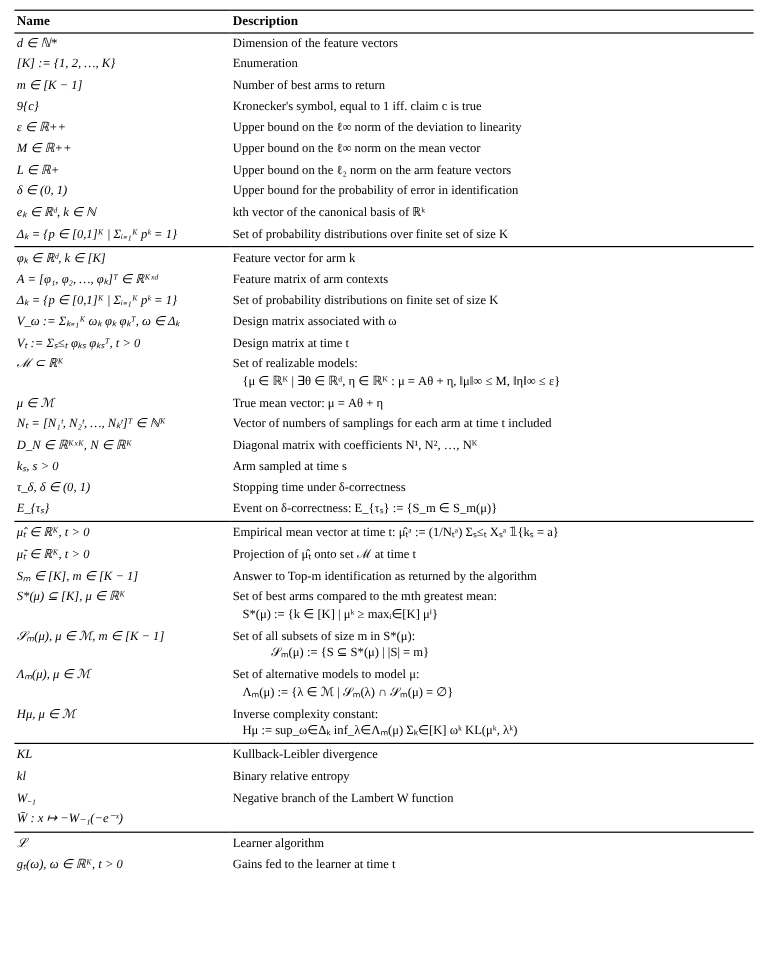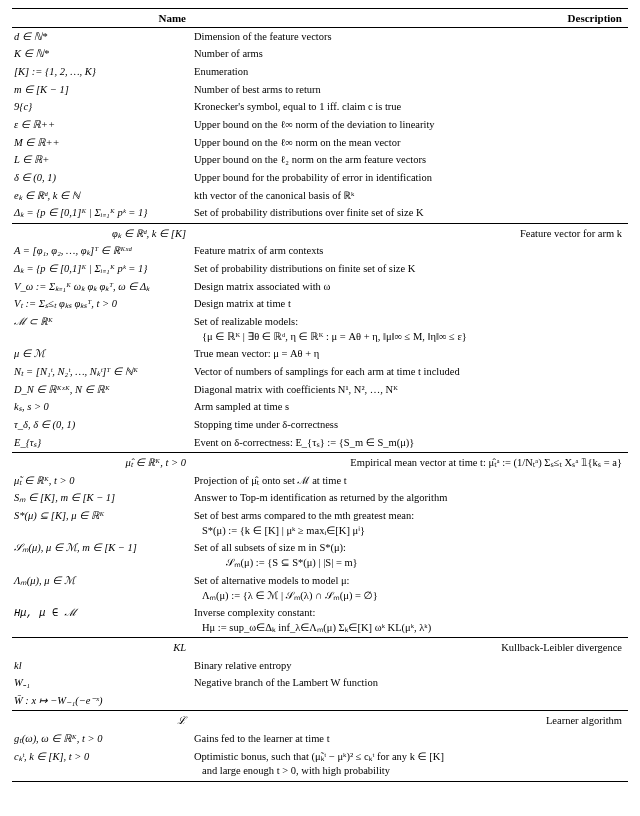--- a/index.html
+++ b/index.html
@@ -12,21 +12,21 @@
     }
     .table-container {
       width: 640px;
       padding: 8px 12px;
     }
     table {
       width: 100%;
       border-collapse: collapse;
     }
     th {
-      text-align: right;
+      text-align: left;
       font-weight: bold;
       padding: 3px 6px 3px 2px;
       border-top: 1.5px solid #000;
       border-bottom: 1px solid #000;
       font-size: 11px;
     }
     td {
       vertical-align: top;
       padding: 1.5px 6px 1.5px 2px;
       font-size: 10.5px;
@@ -37,21 +37,20 @@
       min-width: 180px;
       max-width: 220px;
       font-style: italic;
     }
     td:last-child {
       width: 100%;
     }
     .section-divider td {
       border-top: 1px solid #000;
       padding-top: 3px;
-      text-align: right;
     }
     .last-row td {
       border-bottom: 1.5px solid #000;
     }
   </style>
 </head>
 <body>
 
 <div class="table-container">
   <table>
@@ -60,24 +59,20 @@
         <th>Name</th>
         <th>Description</th>
       </tr>
     </thead>
     <tbody id="table-body">
     <tr>
           <td style="font-style: italic;">d ∈ ℕ*</td>
           <td>Dimension of the feature vectors</td>
         </tr>
         <tr>
-          <td style="font-style: italic;">K ∈ ℕ*</td>
-          <td>Number of arms</td>
-        </tr>
-        <tr>
           <td style="font-style: italic; margin-top: 36px;">[K] := {1, 2, …, K}</td>
           <td>Enumeration</td>
         </tr>
         <tr>
           <td style="font-style: italic; margin-top: 44px;">m ∈ [K − 1]</td>
           <td>Number of best arms to return</td>
         </tr>
         <tr>
           <td style="font-style: italic;">9{c}</td>
           <td>Kronecker's symbol, equal to 1 iff. claim c is true</td>
@@ -184,21 +179,21 @@
           </td>
         </tr>
         <tr>
           <td style="font-style: italic;">Λₘ(μ), μ ∈ ℳ</td>
           <td>
             <div>Set of alternative models to model μ:</div>
             <div style="padding-left: 8px;">Λₘ(μ) := {λ ∈ ℳ | 𝒮ₘ(λ) ∩ 𝒮ₘ(μ) = ∅}</div>
           </td>
         </tr>
         <tr>
-          <td style="font-style: italic; font-family: Liberation Mono, monospace;">Hμ, μ ∈ ℳ</td>
+          <td style="font-style: italic;">Hμ, μ ∈ ℳ</td>
           <td>
             <div>Inverse complexity constant:</div>
             <div style="padding-left: 8px;">Hμ := sup_ω∈Δₖ inf_λ∈Λₘ(μ) Σₖ∈[K] ωᵏ KL(μᵏ, λᵏ)</div>
           </td>
         </tr>
         <tr class="section-divider">
           <td style="font-style: italic;">KL</td>
           <td>Kullback-Leibler divergence</td>
         </tr>
         <tr>
@@ -213,23 +208,16 @@
           <td style="font-style: italic;">W̄ : x ↦ −W₋₁(−e⁻ˣ)</td>
           <td></td>
         </tr>
         <tr class="section-divider">
           <td style="font-style: italic;">ℒ</td>
           <td>Learner algorithm</td>
         </tr>
         <tr>
           <td style="font-style: italic;">gₜ(ω), ω ∈ ℝᴷ, t &gt; 0</td>
           <td>Gains fed to the learner at time t</td>
-        </tr>
-        <tr class="last-row">
-          <td style="font-style: italic;">cₖᵗ, k ∈ [K], t &gt; 0</td>
-          <td>
-            <div>Optimistic bonus, such that (μ̃ₖᵗ − μᵏ)² ≤ cₖᵗ for any k ∈ [K]</div>
-            <div style="padding-left: 8px;">and large enough t &gt; 0, with high probability</div>
-          </td>
         </tr>
       </tbody>
   </table>
 </div>
 
 </body></html>

